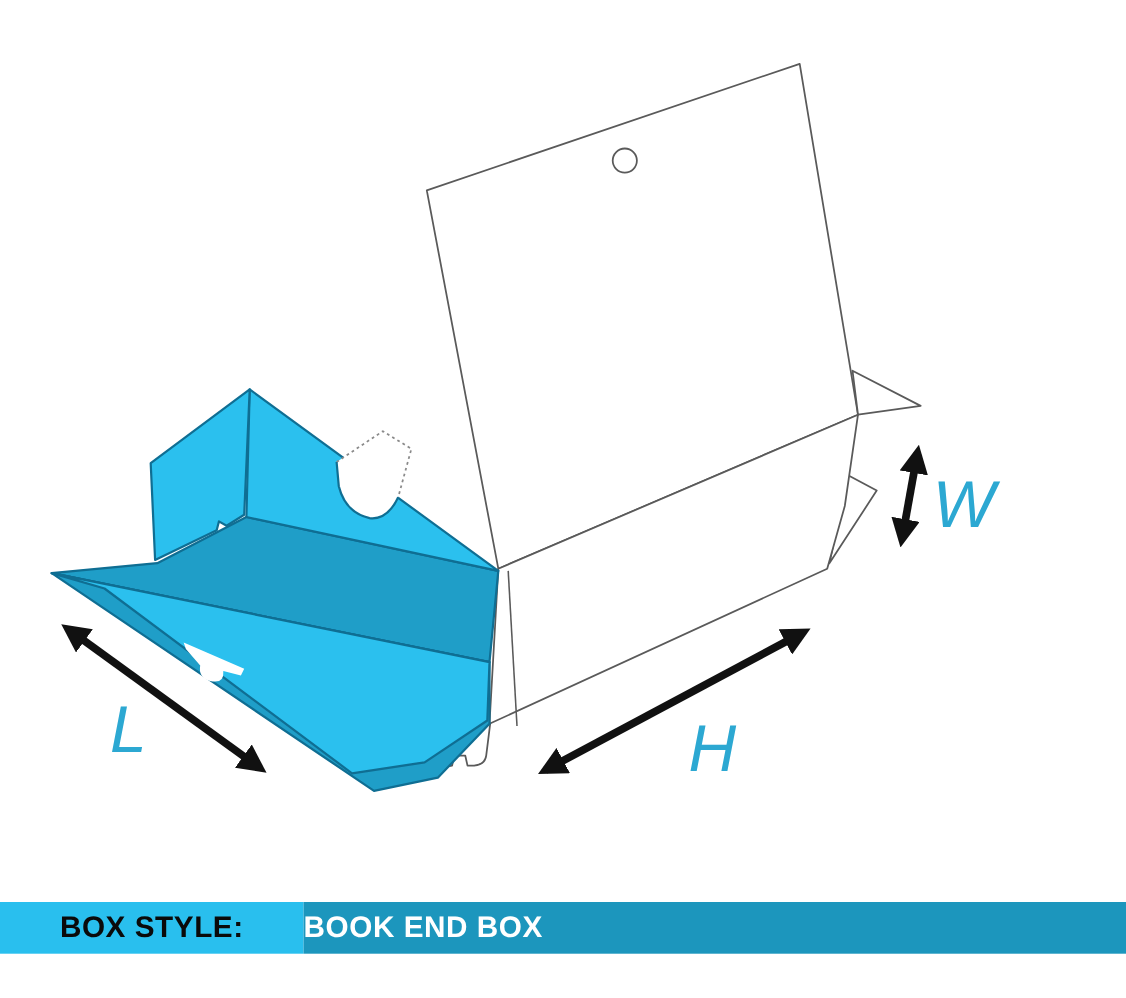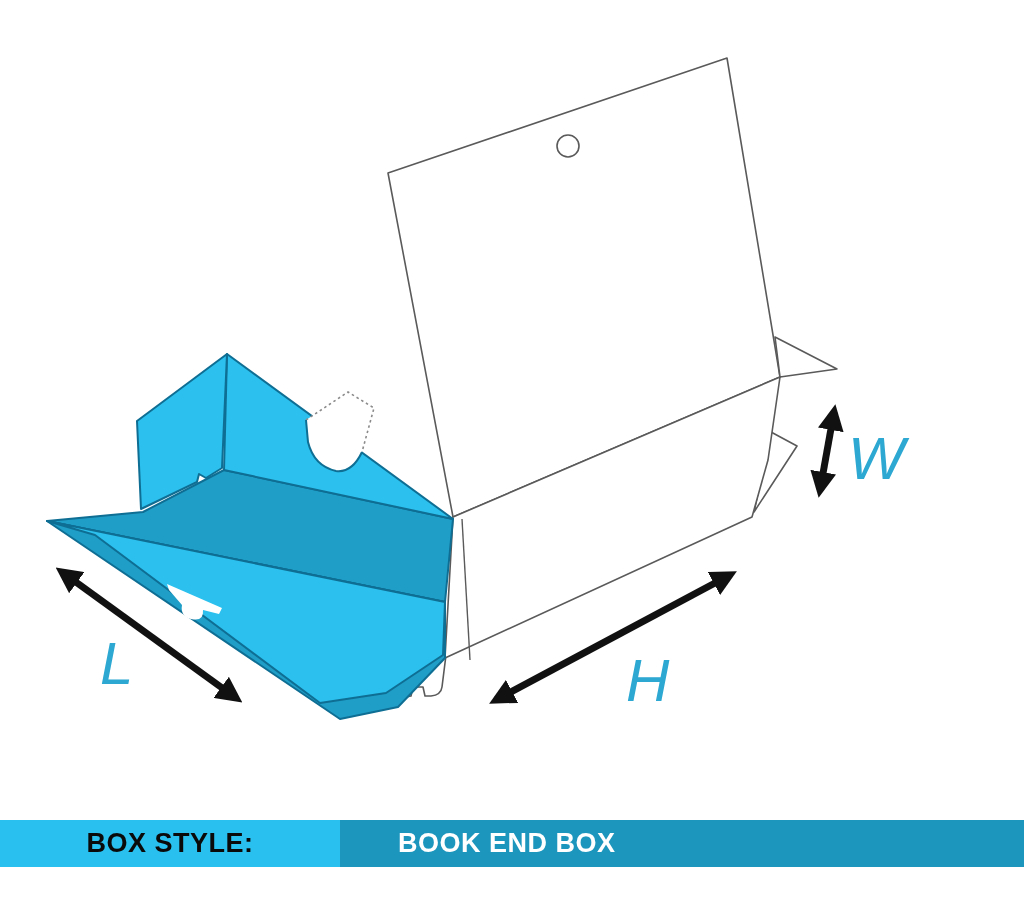--- a/index.html
+++ b/index.html
@@ -21,29 +21,28 @@
     background:#ffffff;
     overflow:hidden;
     font-family:"Liberation Sans", sans-serif;
   }
   .diagram-svg{position:absolute;left:0;top:0;}
   .banner{
     position:absolute;left:0;top:820px;width:1024px;height:47px;
     display:flex;align-items:stretch;
   }
   .banner-left{
-    width:340px;background:var(--banner-left-bg);
+    width:276px;background:var(--banner-left-bg);
     display:flex;align-items:center;justify-content:center;
     color:var(--banner-left-text);
     font-size:27px;font-weight:700;letter-spacing:0.5px;
   }
   .banner-right{
     flex:1;background:var(--banner-right-bg);
     display:flex;align-items:center;
-    padding-left:58px;
     color:var(--banner-right-text);
     font-size:27px;font-weight:700;letter-spacing:0.5px;
   }
   .dim-letter{
     font-family:"Liberation Sans", sans-serif;
     font-style:italic;
     fill:var(--dim-label);
     font-size:60px;
   }
   .white-panel{fill:#ffffff;stroke:var(--outline-gray);stroke-width:1.6;stroke-linejoin:round;}

